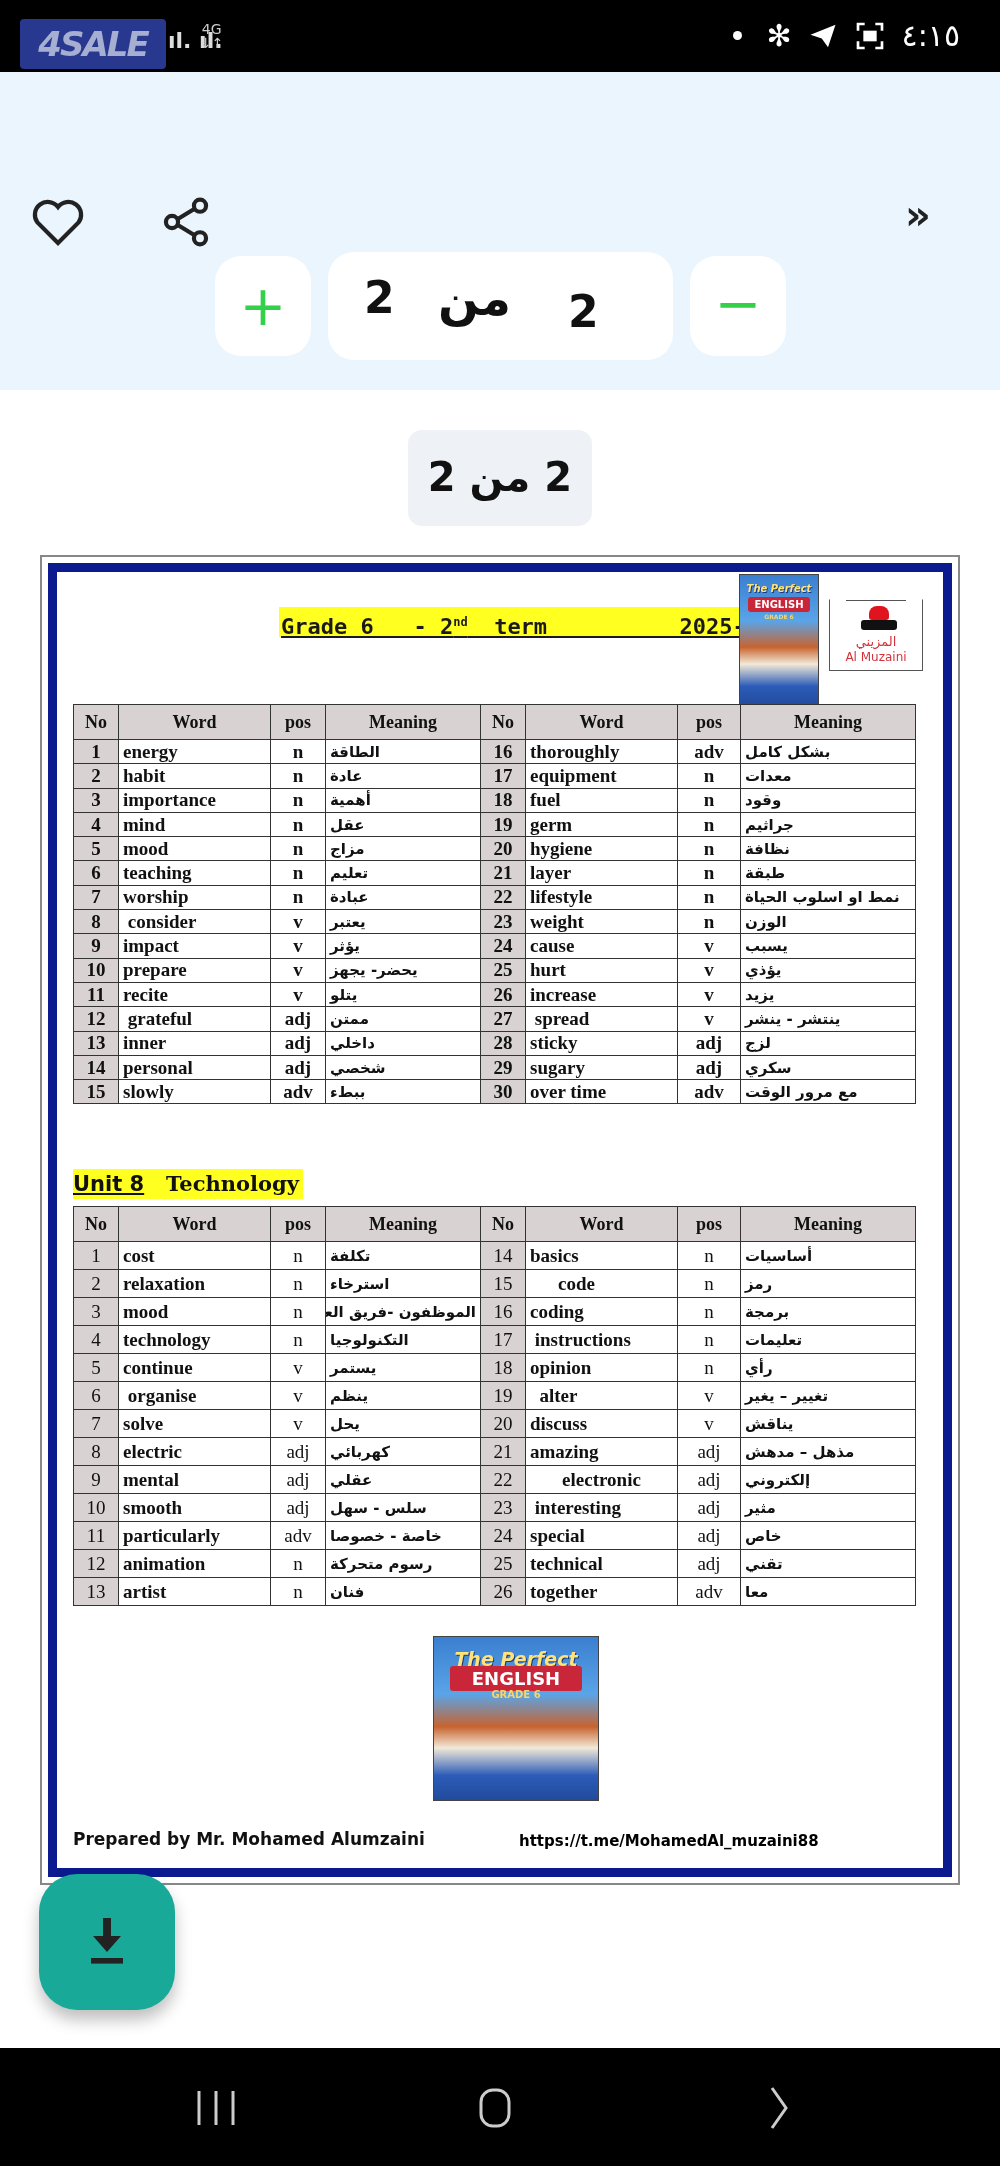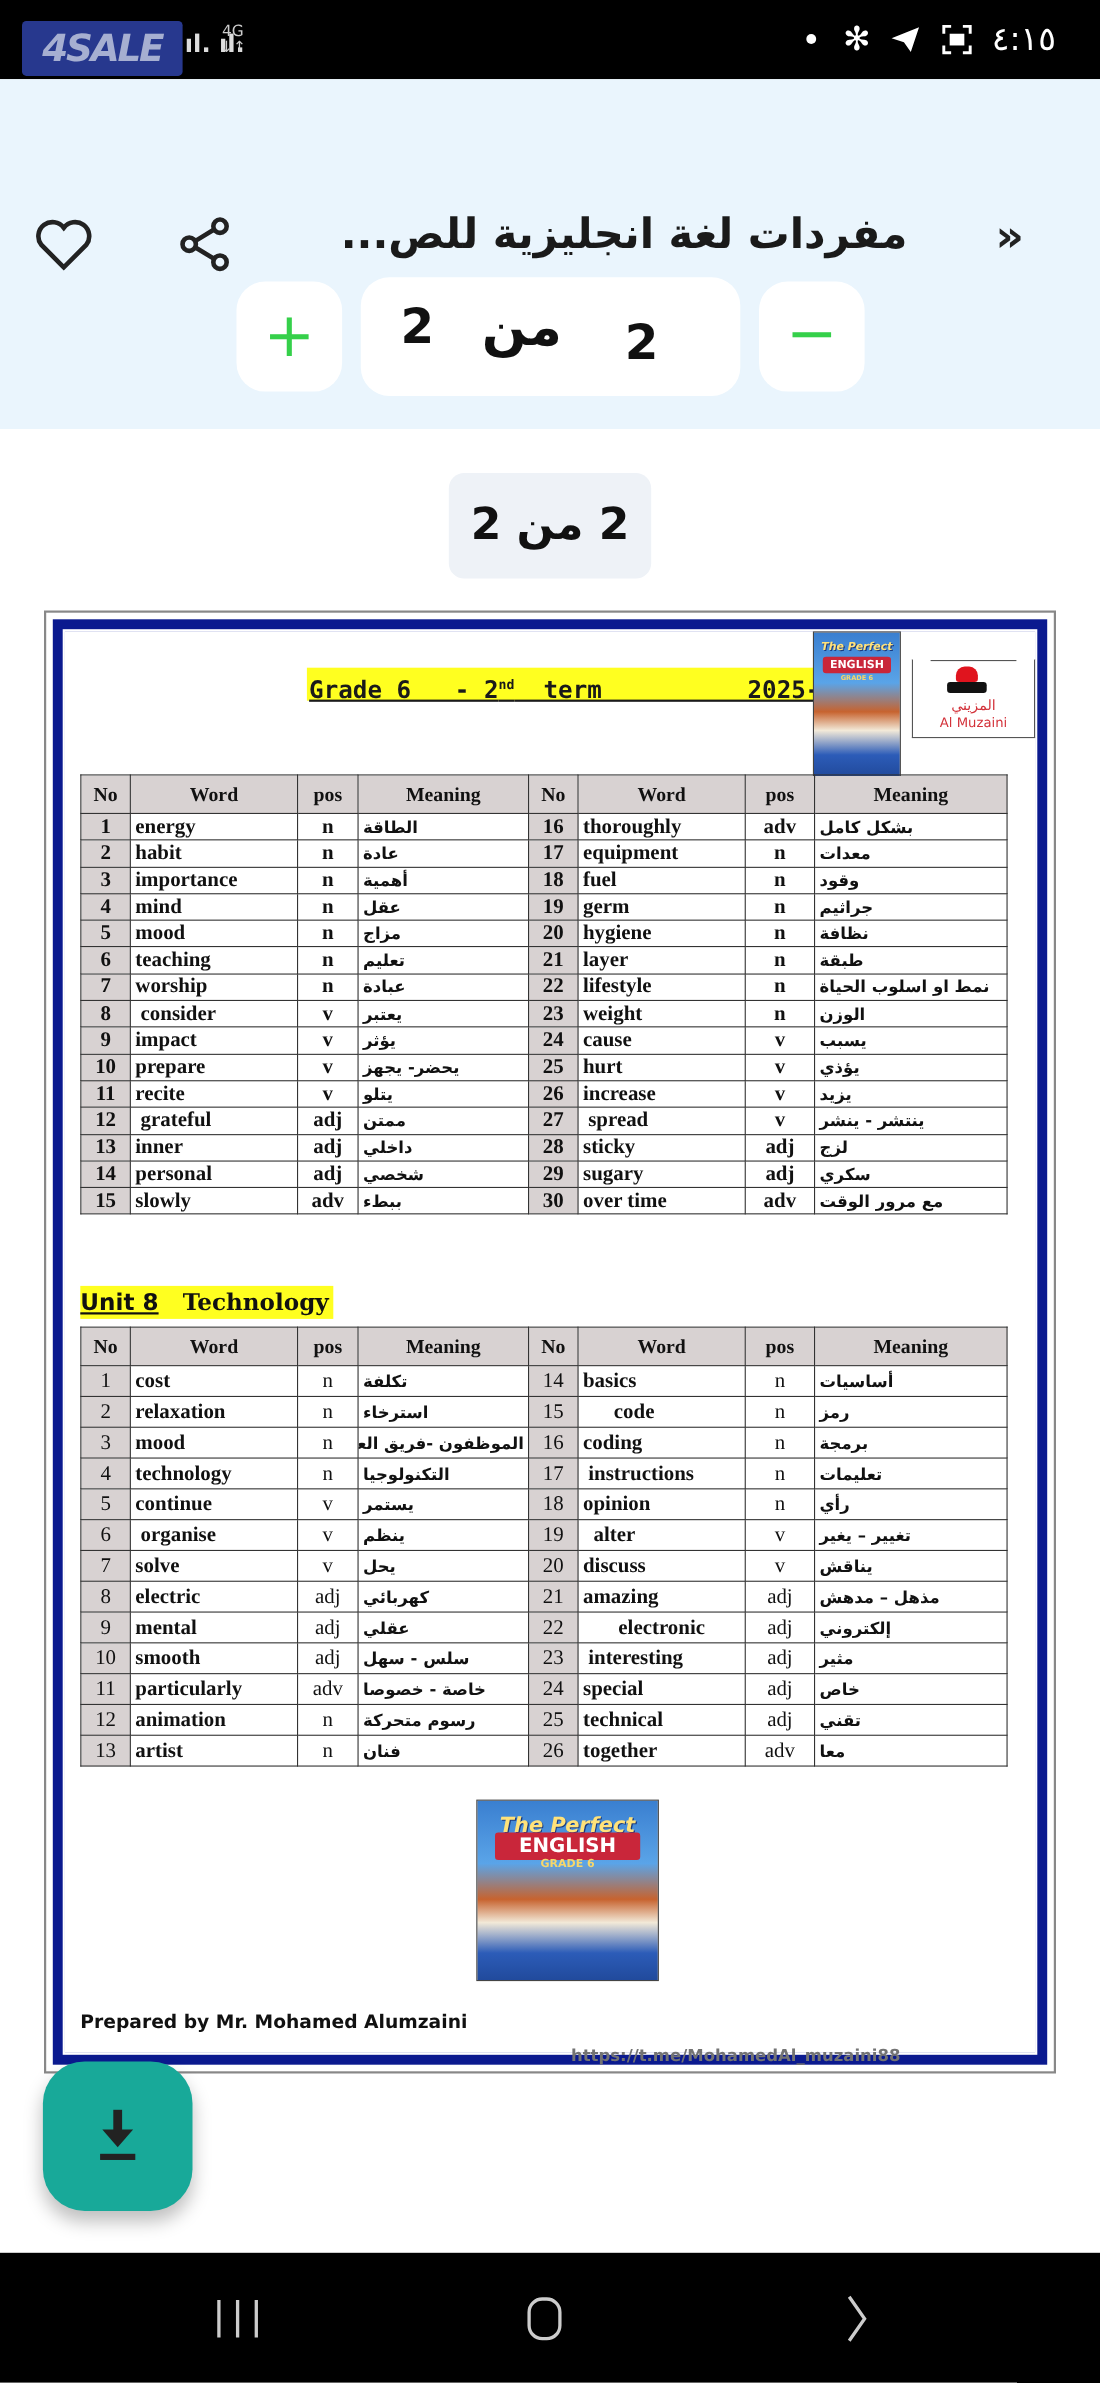--- a/index.html
+++ b/index.html
@@ -37,21 +37,21 @@
   .doc-inner { position: absolute; left: 17px; top: 17px; right: 17px; bottom: 17px; background: #fff; }
 
   .grade-line { position: absolute; left: 220px; top: 33px; width: 475px; height: 30px; background: #ffff20; font: bold 22px/30px "DejaVu Sans Mono", monospace; color: #1a1a1a; text-decoration: underline; white-space: pre; padding-left: 2px; }
   .grade-line sup { font-size: 12px; }
   .book-cover { position: absolute; background: linear-gradient(180deg,#3a7fd0 0%,#5aa4e8 35%,#c7632f 55%,#f2e9d8 68%,#2c5cb8 85%,#214a9c 100%); border: 1px solid #444; overflow: hidden; }
   .book-cover .bt1 { position: absolute; left: 0; right: 0; top: 6%; text-align: center; font: italic bold 13px "DejaVu Sans", sans-serif; color: #ffe27a; text-shadow: 1px 1px 0 #1a3a80; }
   .book-cover .bt2 { position: absolute; left: 10%; right: 10%; top: 17%; background: #c9263a; text-align: center; font: bold 13px "DejaVu Sans", sans-serif; color: #fff; padding: 2px 0; border-radius: 3px; }
   .book-cover .bt3 { position: absolute; left: 0; right: 0; top: 29%; text-align: center; font: bold 8px "DejaVu Sans", sans-serif; color: #f6d66b; }
   .cover-top { left: 680px; top: 0px; width: 80px; height: 133px; }
   .cover-top .bt1 { font-size: 10px; } .cover-top .bt2 { font-size: 10px; } .cover-top .bt3 { font-size: 6px; }
-  .logo-box { position: absolute; left: 770px; top: 25px; width: 112px; height: 72px; border: 1px solid #555; border-top-color: transparent; background: #fff; }
+  .logo-box { position: absolute; left: 770px; top: 25px; width: 94px; height: 72px; border: 1px solid #555; border-top-color: transparent; background: #fff; }
   .logo-box::before { content: ""; position: absolute; left: 16px; right: 16px; top: 0; border-top: 1px solid #555; }
   .stamp-head { position: absolute; left: 39px; top: 6px; width: 20px; height: 14px; background: #e0141e; border-radius: 8px 8px 3px 3px; }
   .stamp-base { position: absolute; left: 31px; top: 20px; width: 36px; height: 10px; background: #111; border-radius: 3px; }
   .logo-ar { position: absolute; left: 0; right: 0; top: 34px; text-align: center; font: 13px "DejaVu Sans", sans-serif; color: #d3323a; direction: rtl; }
   .logo-en { position: absolute; left: 0; right: 0; top: 50px; text-align: center; font: 12px "DejaVu Sans", sans-serif; color: #d3323a; }
 
   .unit-title { position: absolute; height: 30px; background: #ffff20; font: bold 21px/30px "DejaVu Serif", serif; color: #111; white-space: pre; padding-right: 4px; }
   .unit-title .u { text-decoration: underline; font-family: "DejaVu Sans", sans-serif; }
   .unit7 { left: 14px; top: 93px; }
   .unit8 { left: 14px; top: 595px; }
@@ -64,21 +64,21 @@
   table.vocab td.pos { text-align: center; }
   table.vocab td.mean { text-align: left; direction: rtl; font: bold 15px "DejaVu Sans", sans-serif; }
   table.t7 { top: 130px; }
   table.t8 { top: 632px; }
   table.t8 td.no, table.t8 td.pos { font-weight: normal; }
   table.t8 td { height: 28px; }
 
   .cover-bottom { left: 374px; top: 1062px; width: 166px; height: 165px; }
   .cover-bottom .bt1 { font-size: 19px; top: 7%; } .cover-bottom .bt2 { font-size: 18px; top: 18%; } .cover-bottom .bt3 { font-size: 10px; top: 32%; }
   .prepared { position: absolute; left: 14px; top: 1255px; font: bold 17px "DejaVu Sans", sans-serif; color: #111; }
-  .link { position: absolute; left: 460px; top: 1286px; font: bold 15px "DejaVu Sans", sans-serif; color: #737373; text-decoration: none; }
+  .link { position: absolute; left: 460px; top: 1258px; font: bold 15px "DejaVu Sans", sans-serif; color: #000000; text-decoration: none; }
 
   
   .fab { position: absolute; left: 39px; top: 1874px; width: 136px; height: 136px; background: #18a999; border-radius: 38px; box-shadow: 0 10px 16px rgba(0,0,0,.25); }
   .fab svg { position: absolute; left: 44px; top: 42px; }
 
   
   .nav-bar { position: absolute; left: 0; top: 2048px; width: 1000px; height: 118px; background: #000; }
   .nav-btn { position: absolute; top: 30px; width: 80px; height: 60px; }
 </style>
 </head>
@@ -100,21 +100,20 @@
     <svg width="32" height="32" viewBox="0 0 24 24" fill="none" stroke="#fff" stroke-width="2">
         <path d="M3 8V3h5M16 3h5v5M21 16v5h-5M8 21H3v-5"></path>
         <rect x="8" y="9" width="8" height="6" fill="#fff"></rect>
       </svg>
     <span>٤:١٥</span>
   </div>
 </div>
 
 <div class="header">
   <div class="back-btn">»</div>
-  <div class="title">مفردات لغة انجليزية للص...</div>
   <svg class="share-btn" viewBox="0 0 24 24" fill="none" stroke="#222" stroke-width="1.8">
     <circle cx="18" cy="5" r="2.6"></circle>
       <circle cx="6" cy="12" r="2.6"></circle>
       <circle cx="18" cy="19" r="2.6"></circle>
     <path d="M8.3 10.8 L15.7 6.3 M8.3 13.2 L15.7 17.7"></path>
   </svg>
   <svg class="heart-btn" viewBox="0 0 24 22" fill="none" stroke="#222" stroke-width="1.8">
     <path d="M12 20 L3.2 11.2 A5 5 0 0 1 12 4.6 A5 5 0 0 1 20.8 11.2 Z"></path>
   </svg>
 </div>

